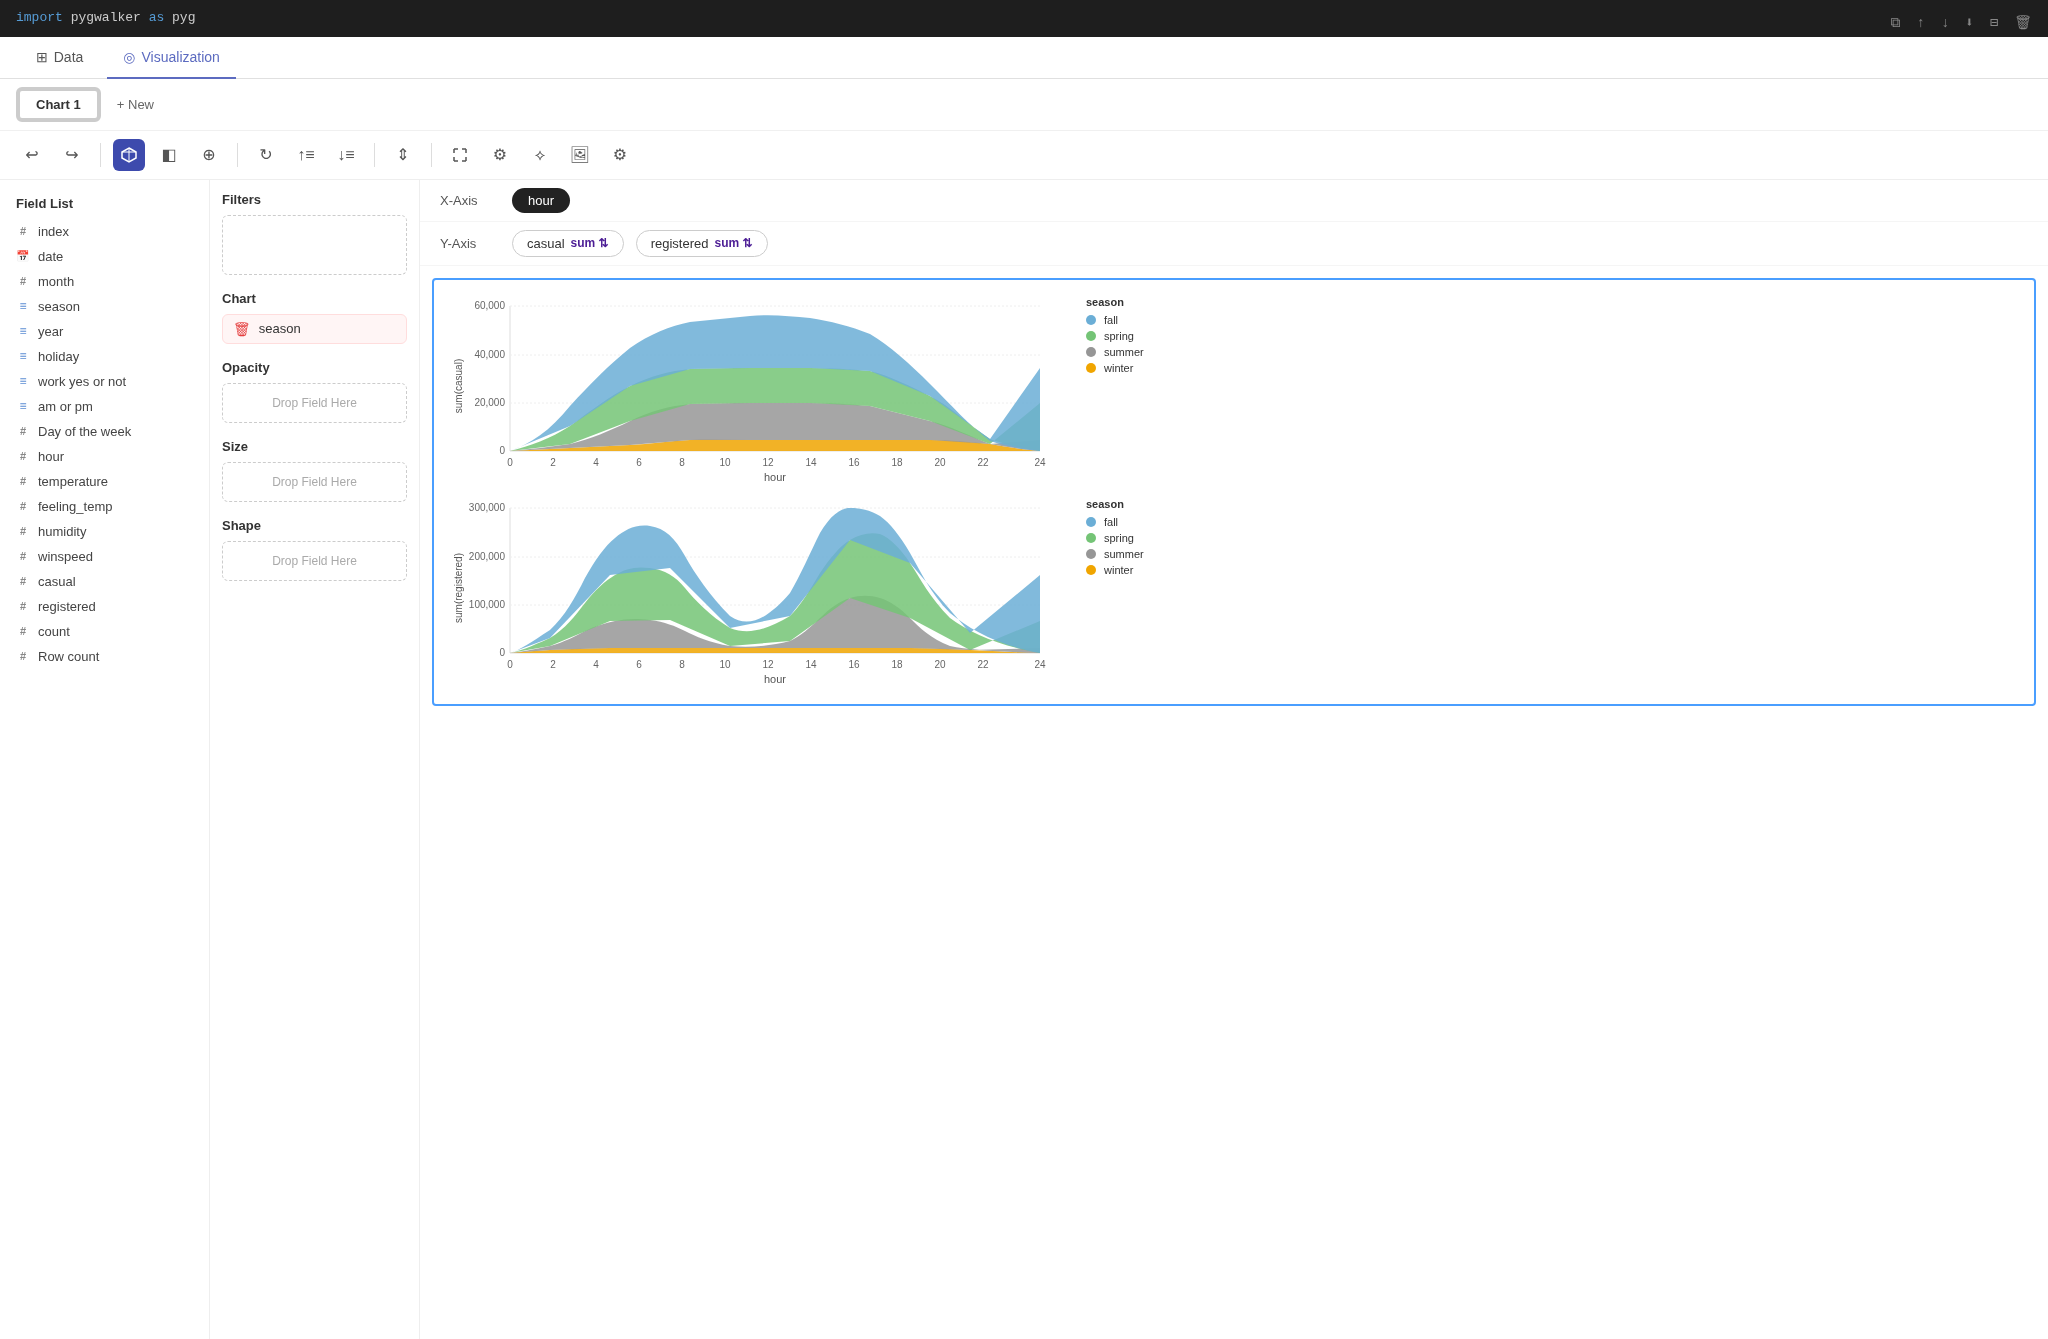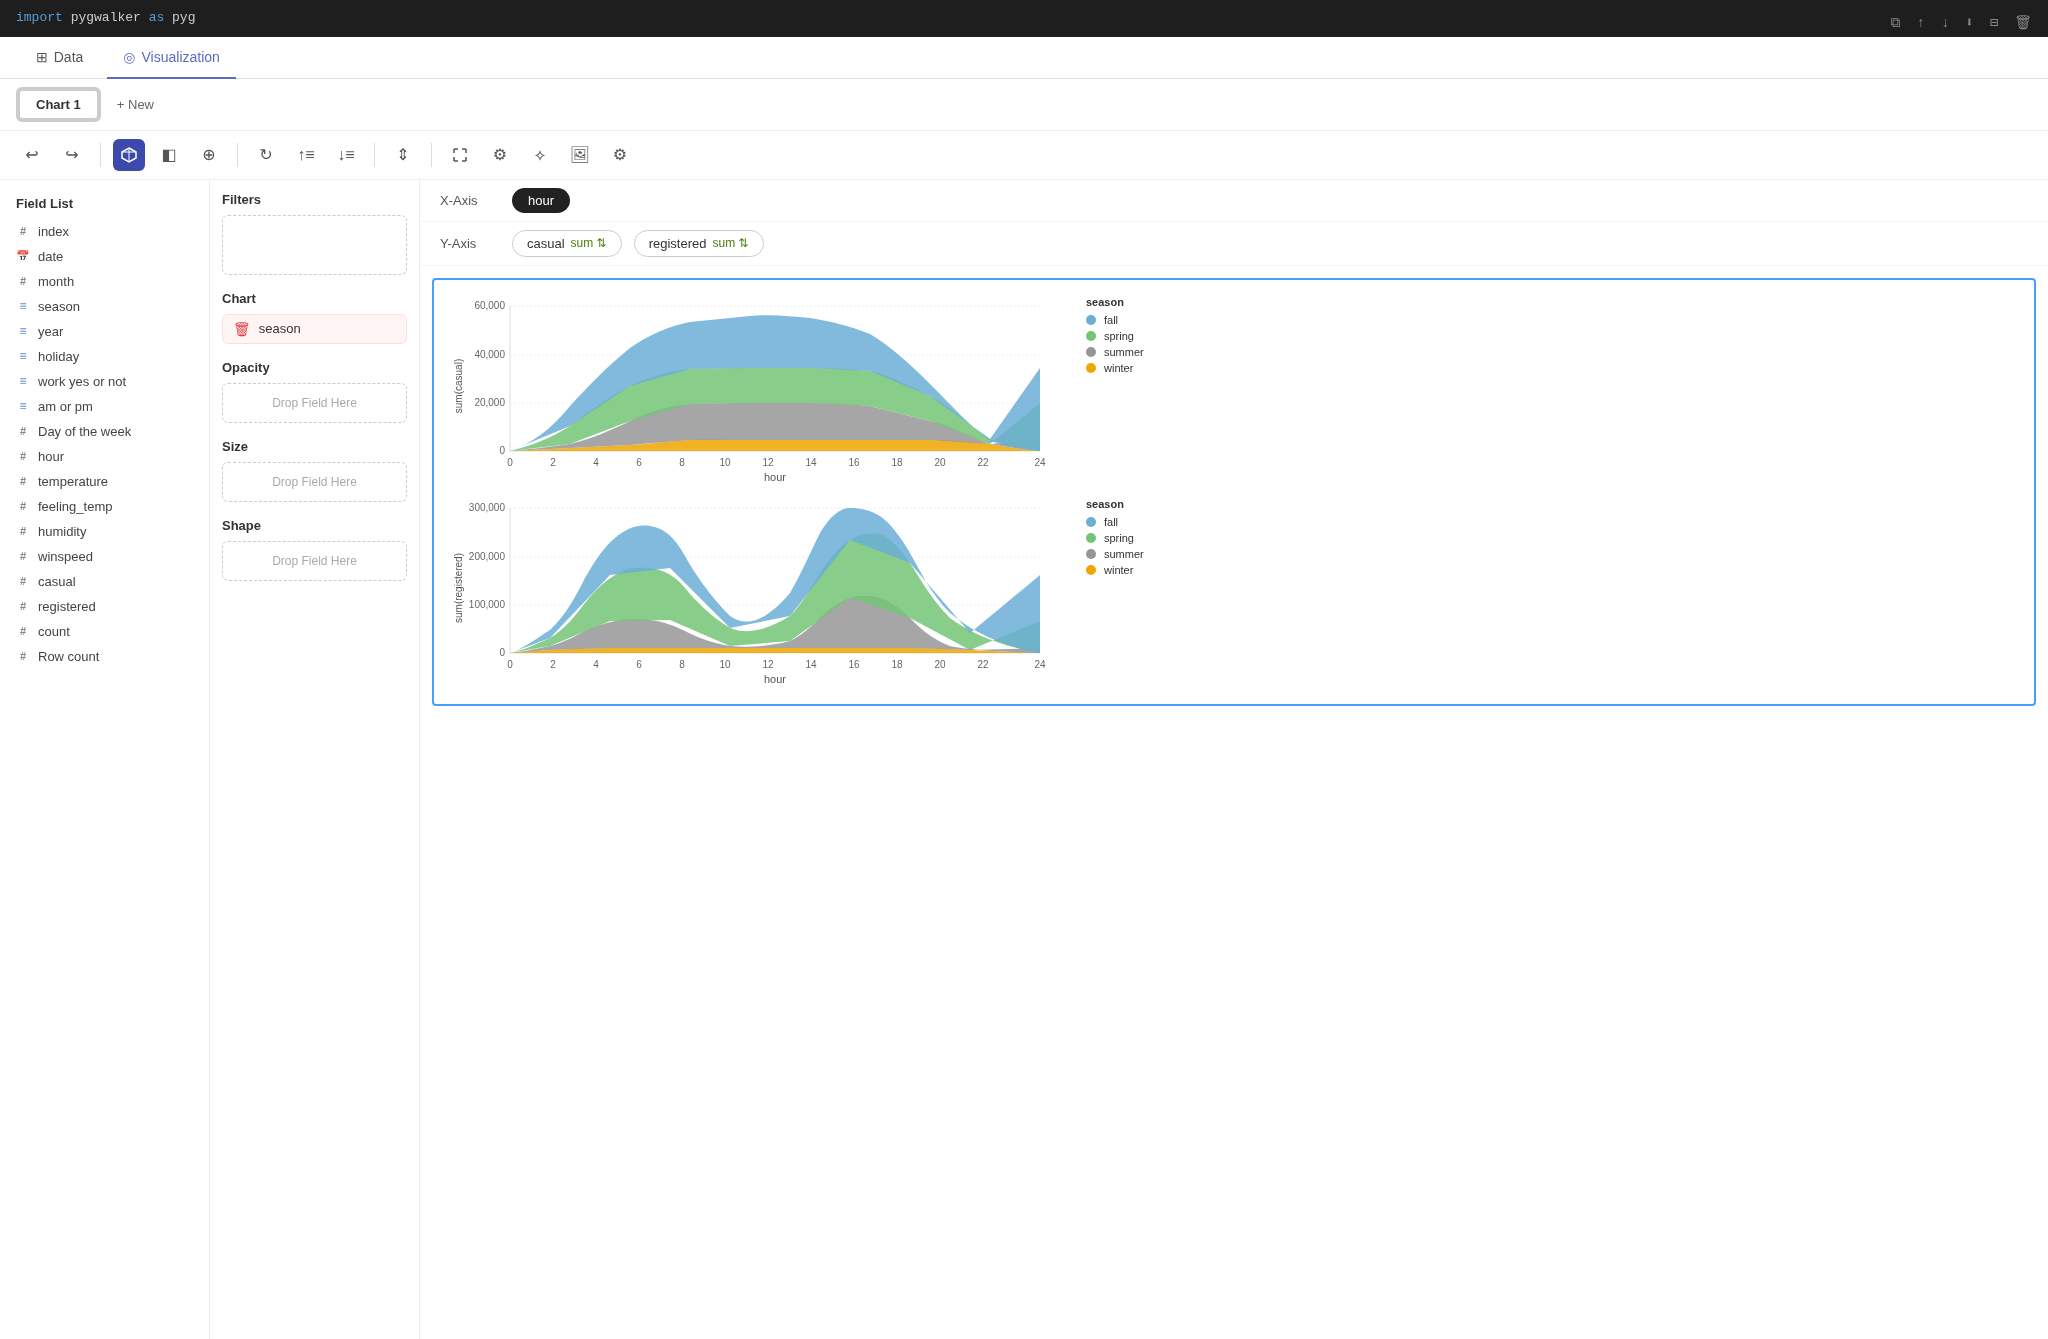--- a/index.html
+++ b/index.html
@@ -225,21 +225,21 @@
       background: #fff;
       border: 1px solid #ccc;
       color: #333;
       padding: 5px 14px;
       border-radius: 20px;
       font-size: 13px;
       display: flex;
       align-items: center;
       gap: 6px;
     }
-    .sum-control { color: #4d7c0f; font-size: 12px; }
+    .sum-control { color: #4c1d95; font-size: 12px; font-weight: bold; }
 
     .chart-area {
       flex: 1;
       padding: 12px;
       display: flex;
       flex-direction: column;
       gap: 0;
     }
     .chart-wrapper {
       border: 2px solid #4a9eff;

